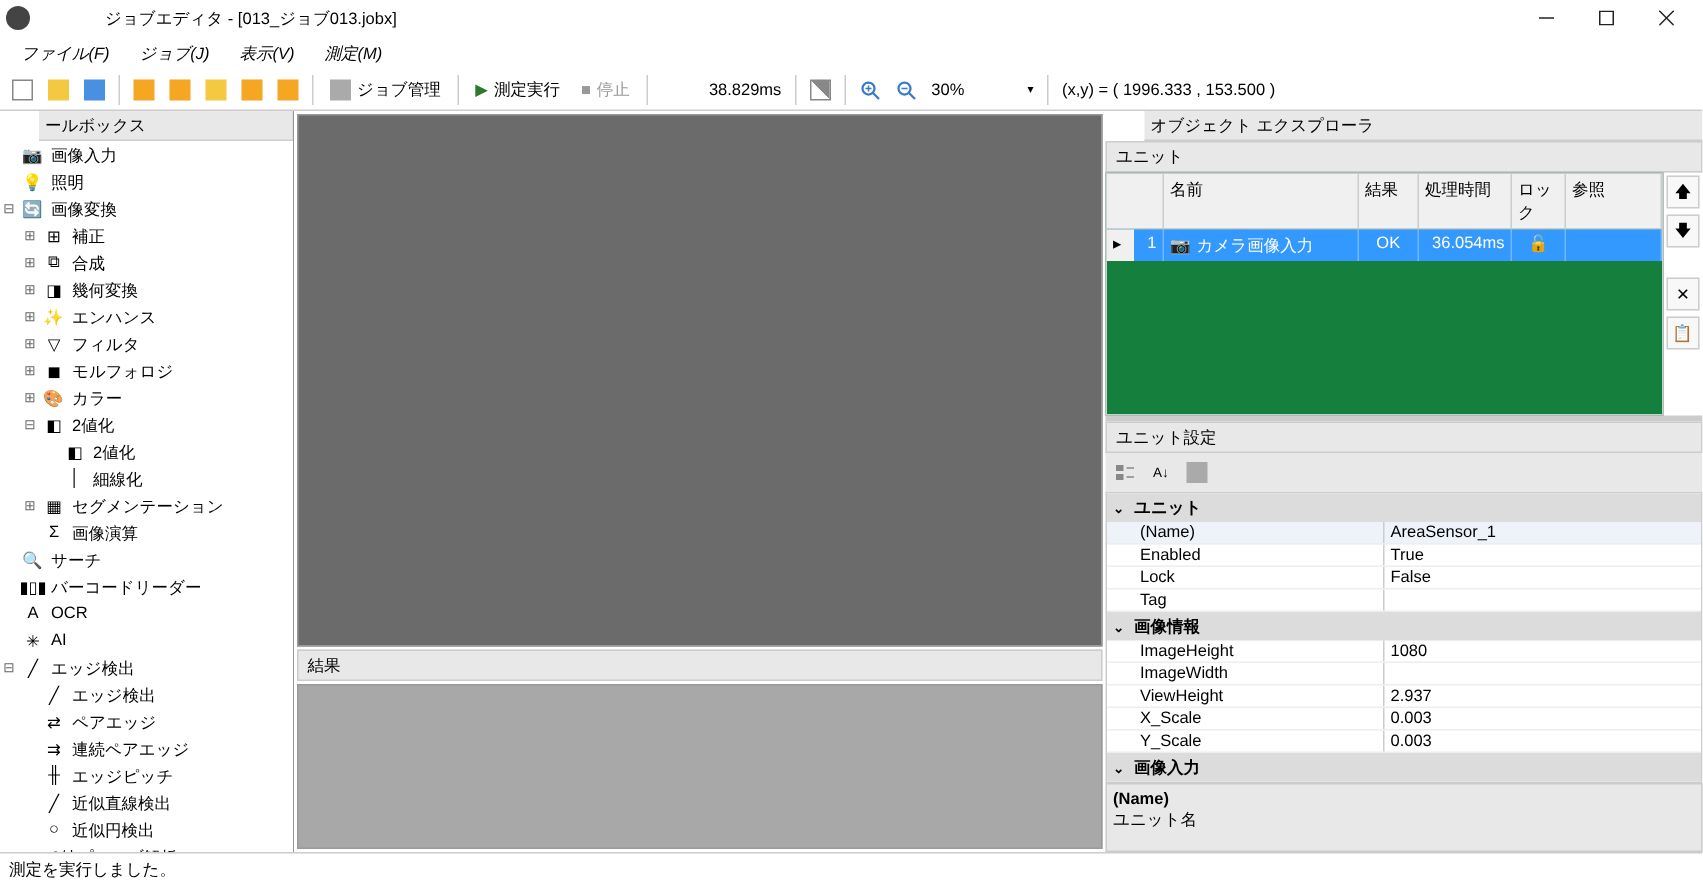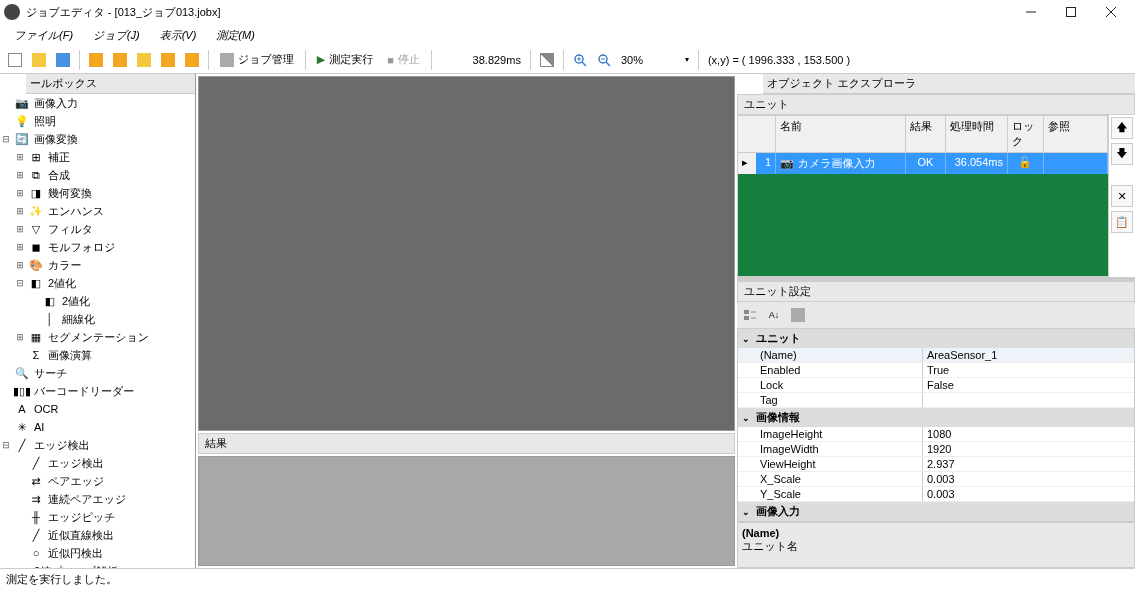--- a/index.html
+++ b/index.html
@@ -1,18 +1,18 @@
 <!DOCTYPE html>
 <html><head>
   <meta charset="utf-8">
   <style>
     * { margin: 0; padding: 0; box-sizing: border-box; font-family: "Meiryo", "MS PGothic", sans-serif; font-size: 11px; }
     body { background: #fff; overflow: hidden; width: 1135px; height: 592px; }
     
-    .title-bar { display: flex; align-items: center; height: 24px; padding: 0 4px; background: #fff; }
+    .title-bar { display: flex; align-items: center; height: 24px; padding: 0 4px; background: #fff; gap: 44px; }
     .title-bar .icon { width: 16px; height: 16px; background: #444; border-radius: 50%; margin-right: 6px; }
     .title-text { flex: 1; }
     .window-controls { display: flex; gap: 0; }
     .window-btn { width: 40px; height: 24px; display: flex; align-items: center; justify-content: center; }
     
     .menu-bar { display: flex; gap: 0; height: 22px; padding: 0 4px; align-items: center; font-style: italic; }
     .menu-item { padding: 2px 10px; }
     
     .toolbar { display: flex; align-items: center; height: 28px; padding: 2px 4px; gap: 2px; border-bottom: 1px solid #ccc; }
     .tb-btn { width: 22px; height: 22px; display: flex; align-items: center; justify-content: center; border: 1px solid transparent; }
@@ -406,21 +406,20 @@
         <div class="prop-cat">
           <span class="prop-cat-toggle">⌄</span>
           <span>画像情報</span>
         </div>
         <div class="prop-row">
             <div class="prop-name">ImageHeight</div>
             <div class="prop-val">1080</div>
           </div>
         <div class="prop-row">
             <div class="prop-name">ImageWidth</div>
-            <div class="prop-val">1920</div>
           </div>
         <div class="prop-row">
             <div class="prop-name">ViewHeight</div>
             <div class="prop-val">2.937</div>
           </div>
         <div class="prop-row">
             <div class="prop-name">X_Scale</div>
             <div class="prop-val">0.003</div>
           </div>
         <div class="prop-row">

